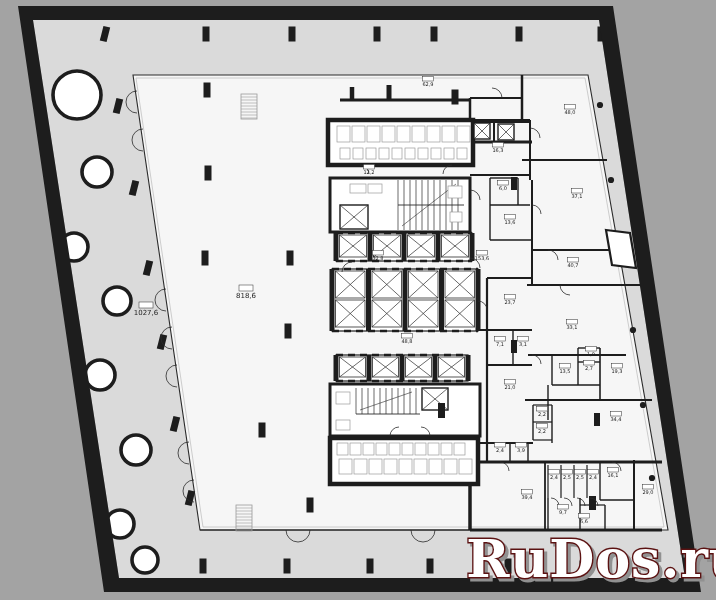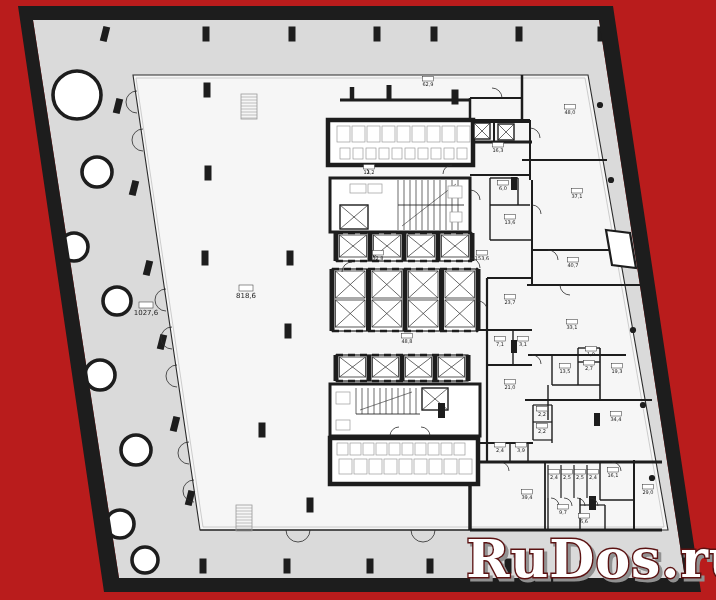--- a/index.html
+++ b/index.html
@@ -1,16 +1,16 @@
 <!DOCTYPE html>
 <html><head>
 <meta charset="utf-8">
 <style>
   html,body{margin:0;padding:0;background:#ffffff;}
-  .stage{position:relative;width:716px;height:600px;background:#b91c1c;overflow:hidden;
+  .stage{position:relative;width:716px;height:600px;background:#a3a3a3;overflow:hidden;
          font-family:"DejaVu Sans", sans-serif;}
   svg{display:block}
   text{user-select:none}
 </style>
 </head>
 <body>
 
 <div class="stage">
   <svg id="plan" viewBox="0 0 716 600" width="716" height="600" xmlns="http://www.w3.org/2000/svg">
     <g id="gTerrace">

